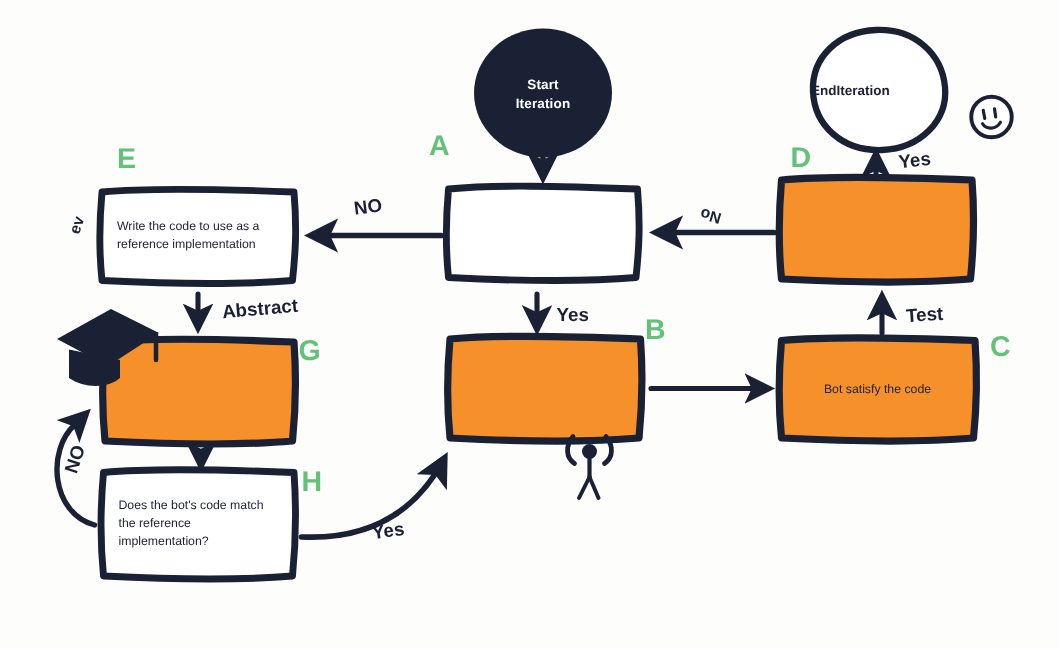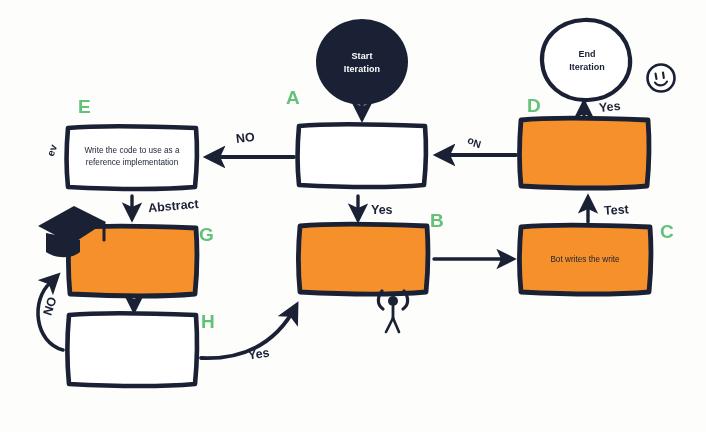--- a/index.html
+++ b/index.html
@@ -23,21 +23,20 @@
     left: 0;
     top: 0;
     width: 706px;
     height: 432px;
   }
   .node-label {
     position: absolute;
     display: flex;
     align-items: center;
     justify-content: center;
-    text-align: center;
     color: #1b2135;
     font-family: "Liberation Sans", sans-serif;
     font-size: 8.2px;
     line-height: 1.45;
     pointer-events: none;
     box-sizing: border-box;
     padding: 0 6px;
   }
   .node-label.on-dark {
     color: #ffffff;
@@ -193,33 +192,34 @@
     <g>
       <path d="M201 358 C248 360 278 340 296 306" stroke="#1b2135" stroke-width="3.8" fill="none" marker-end="url(#ah)" stroke-linecap="round"></path>
     </g>
   </svg>
 
   <div class="node-label on-dark" style="left:322px; top:46px; width:80px; height:34px; flex-direction:column;">
     <span>Start</span>
     <span>Iteration</span>
   </div>
 
-  <div class="node-label circle-dark" style="left:548px; top:44px; width:78px; height:34px; flex-direction:column;">
+  <div class="node-label circle-dark" style="left:528px; top:44px; width:78px; height:34px; ">
     <span>End</span>
     <span>Iteration</span>
   </div>
 
 
 
-  <div class="node-label" style="left:525px; top:233px; width:120px; height:54px;">Bot writes the write</div>
+  <div class="node-label" style="left:525px; top:233px; width:120px; height:54px;">Bot satisfy the code</div>
 
 
   <div class="node-label" style="left:72px; top:132px; width:120px; height:50px;">Write the code to use as a reference implementation</div>
 
 
+  <div class="node-label" style="left:73px; top:321px; width:119px; height:56px;">Does the bot's code match the reference implementation?</div>
 
   <div class="marker" style="left:286px; top:88px;">A</div>
 
   <div class="marker" style="left:430px; top:211px;">B</div>
 
   <div class="marker" style="left:660px; top:222px;">C</div>
 
   <div class="marker" style="left:527px; top:96px;">D</div>
 
   <div class="marker" style="left:78px; top:97px;">E</div>

